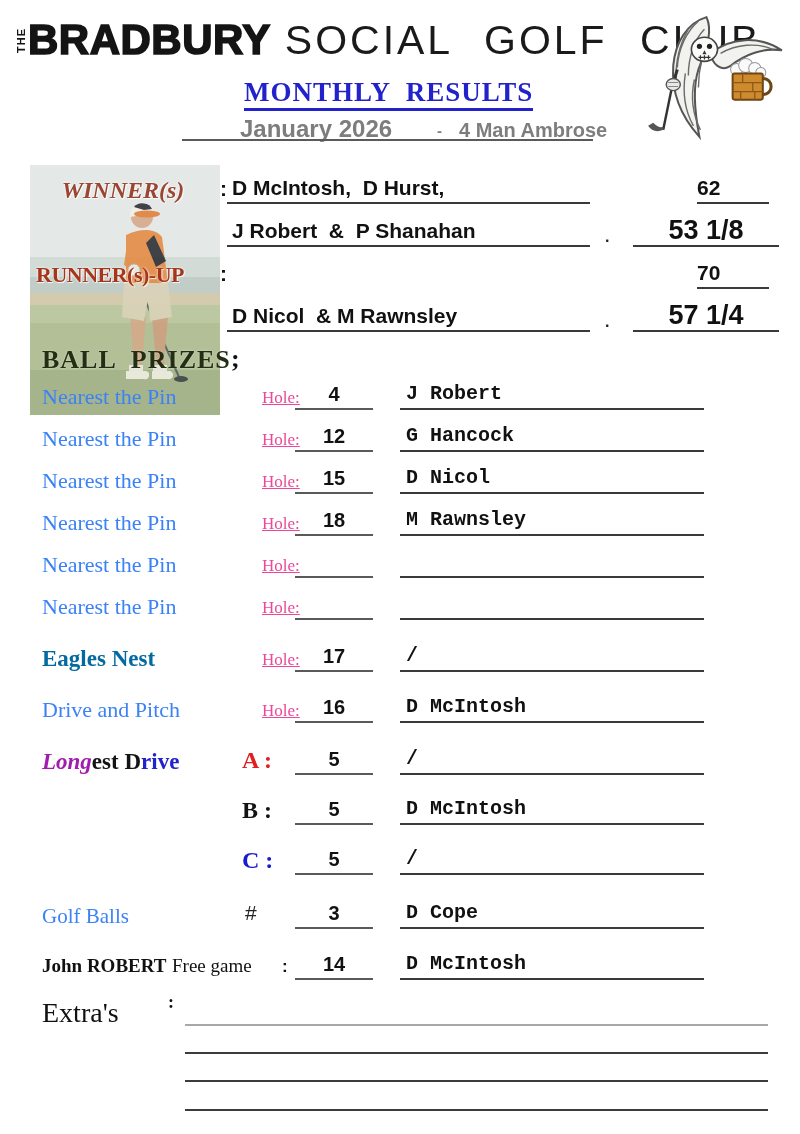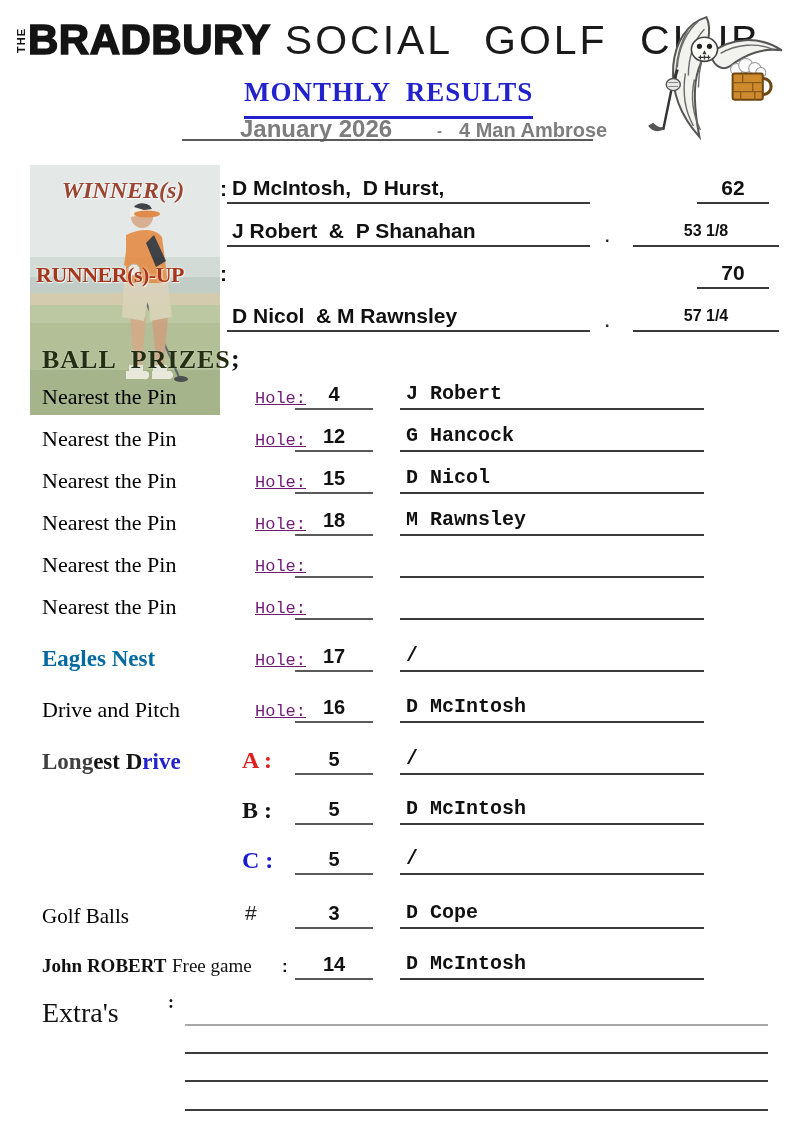--- a/index.html
+++ b/index.html
@@ -8,21 +8,21 @@
 
   
   .club-title{position:absolute;left:16px;top:14px;display:flex;align-items:center;height:52px;}
   .club-the{writing-mode:vertical-rl;transform:rotate(180deg);font-size:11px;font-weight:bold;
             letter-spacing:1px;line-height:1;margin-right:1px;color:#151515;}
   .club-bold{font-size:42px;font-weight:bold;-webkit-text-stroke:1.6px #141414;letter-spacing:0.5px;color:#141414;}
   .club-rest{font-size:41px;font-weight:500;letter-spacing:3px;word-spacing:18px;margin-left:14px;color:#1a1a1a;}
 
   .monthly{position:absolute;left:244px;top:77px;font-family:"Liberation Serif",serif;
            font-weight:bold;font-size:27px;letter-spacing:1px;word-spacing:8px;color:#2222cc;
-           border-bottom:3px solid #2222cc;padding-bottom:8px;}
+           border-bottom:3px solid #2222cc;padding-bottom:0px;}
 
   .date-main{position:absolute;left:240px;top:115px;font-size:24px;font-weight:bold;color:#7d7d7d;}
   .date-dash{position:absolute;left:437px;top:122px;font-size:15px;font-weight:bold;color:#7d7d7d;}
   .date-event{position:absolute;left:459px;top:119px;font-size:20px;font-weight:bold;color:#7d7d7d;}
   .date-rule{position:absolute;left:182px;top:139px;width:411px;height:0;border-top:2px solid #5a5a5a;}
 
   .mascot{position:absolute;left:628px;top:8px;width:166px;height:138px;}
 
   
   .photo{position:absolute;left:30px;top:165px;width:190px;height:250px;}
@@ -40,38 +40,38 @@
       text-shadow:0 0 2px rgba(255,255,255,.6);}
   .lab-semi{position:absolute;left:231px;top:344px;z-index:3;font-family:"Liberation Serif",serif;
       font-weight:bold;font-size:26px;color:#101010;}
 
   
   .wrow{position:absolute;left:0;width:800px;height:28px;z-index:2;}
   .wcolon{position:absolute;left:220px;bottom:3px;font-weight:bold;font-size:21px;}
   .wname{position:absolute;left:227px;bottom:0;width:358px;height:27px;line-height:25px;
          border-bottom:2px solid #3a3a3a;font-weight:bold;font-size:21px;padding-left:5px;white-space:pre;}
   .wscore-s{position:absolute;left:697px;bottom:0;width:72px;height:27px;line-height:25px;
-         border-bottom:2px solid #3a3a3a;font-weight:bold;font-size:21px;text-align:center;}
+         border-bottom:2px solid #3a3a3a;font-weight:bold;font-size:21px;text-align:left;}
   .wscore-l{position:absolute;left:633px;bottom:0;width:146px;height:27px;line-height:25px;
-         border-bottom:2px solid #3a3a3a;font-weight:bold;font-size:16px;text-align:center;white-space:pre;}
+         border-bottom:2px solid #3a3a3a;font-weight:bold;font-size:27px;text-align:center;white-space:pre;}
   .wdot{position:absolute;left:605px;bottom:1px;font-weight:bold;font-size:16px;color:#222;}
 
   
   .prow{position:absolute;left:0;width:800px;height:26px;z-index:2;}
-  .plabel{position:absolute;left:42px;bottom:0;font-family:"Liberation Serif",serif;font-size:22px;color:#000000;}
-  .hole{position:absolute;left:255px;bottom:2px;font-family:Liberation Mono, monospace;font-size:17px;
-        text-decoration:underline;color:#701a75;}
+  .plabel{position:absolute;left:42px;bottom:0;font-family:"Liberation Serif",serif;font-size:22px;color:#3b82f6;}
+  .hole{position:absolute;left:262px;bottom:2px;font-family:Liberation Serif, serif;font-size:17px;
+        text-decoration:underline;color:#ec4899;}
   .numline{position:absolute;left:295px;bottom:0;width:78px;height:26px;line-height:24px;
         border-bottom:2px solid #5a5a5a;font-weight:bold;font-size:20px;text-align:center;}
   .nameline{position:absolute;left:400px;bottom:0;width:298px;height:26px;line-height:24px;
         border-bottom:2px solid #3a3a3a;font-weight:bold;font-size:20px;padding-left:6px;white-space:pre;font-family:Liberation Mono, monospace;}
   .lab-eagles{color:#0369a1;font-weight:bold;font-size:23px;}
   .lab-ld{position:absolute;left:42px;top:749px;z-index:2;font-family:"Liberation Serif",serif;
           font-weight:bold;font-size:23px;white-space:pre;}
-  .ld-red{color:#404040;}.ld-black{color:#141414;}.ld-blue{color:#2222cc;margin-top:39px;}
+  .ld-red{color:#a21caf;font-style:italic;}.ld-black{color:#141414;}.ld-blue{color:#2222cc;margin-top:39px;}
   .grade{position:absolute;left:242px;bottom:1px;font-family:"Liberation Serif",serif;
          font-weight:bold;font-size:24px;white-space:pre;}
   .grade-a{color:#e02020;}.grade-b{color:#141414;}.grade-c{color:#1a1ad0;}
   .hashsym{position:absolute;left:245px;bottom:4px;font-size:21px;color:#222;}
   .sponsor{position:absolute;left:42px;bottom:3px;font-family:"Liberation Serif",serif;font-weight:bold;font-size:19px;margin-top:24px;}
   .fg-label{position:absolute;left:172px;bottom:3px;font-family:"Liberation Serif",serif;font-size:19px;}
   .fg-colon{position:absolute;left:282px;bottom:3px;font-weight:bold;font-size:17px;}
 
   
   .ex-label{position:absolute;left:42px;top:997px;font-family:Liberation Serif, serif;font-size:28px;z-index:2;}

